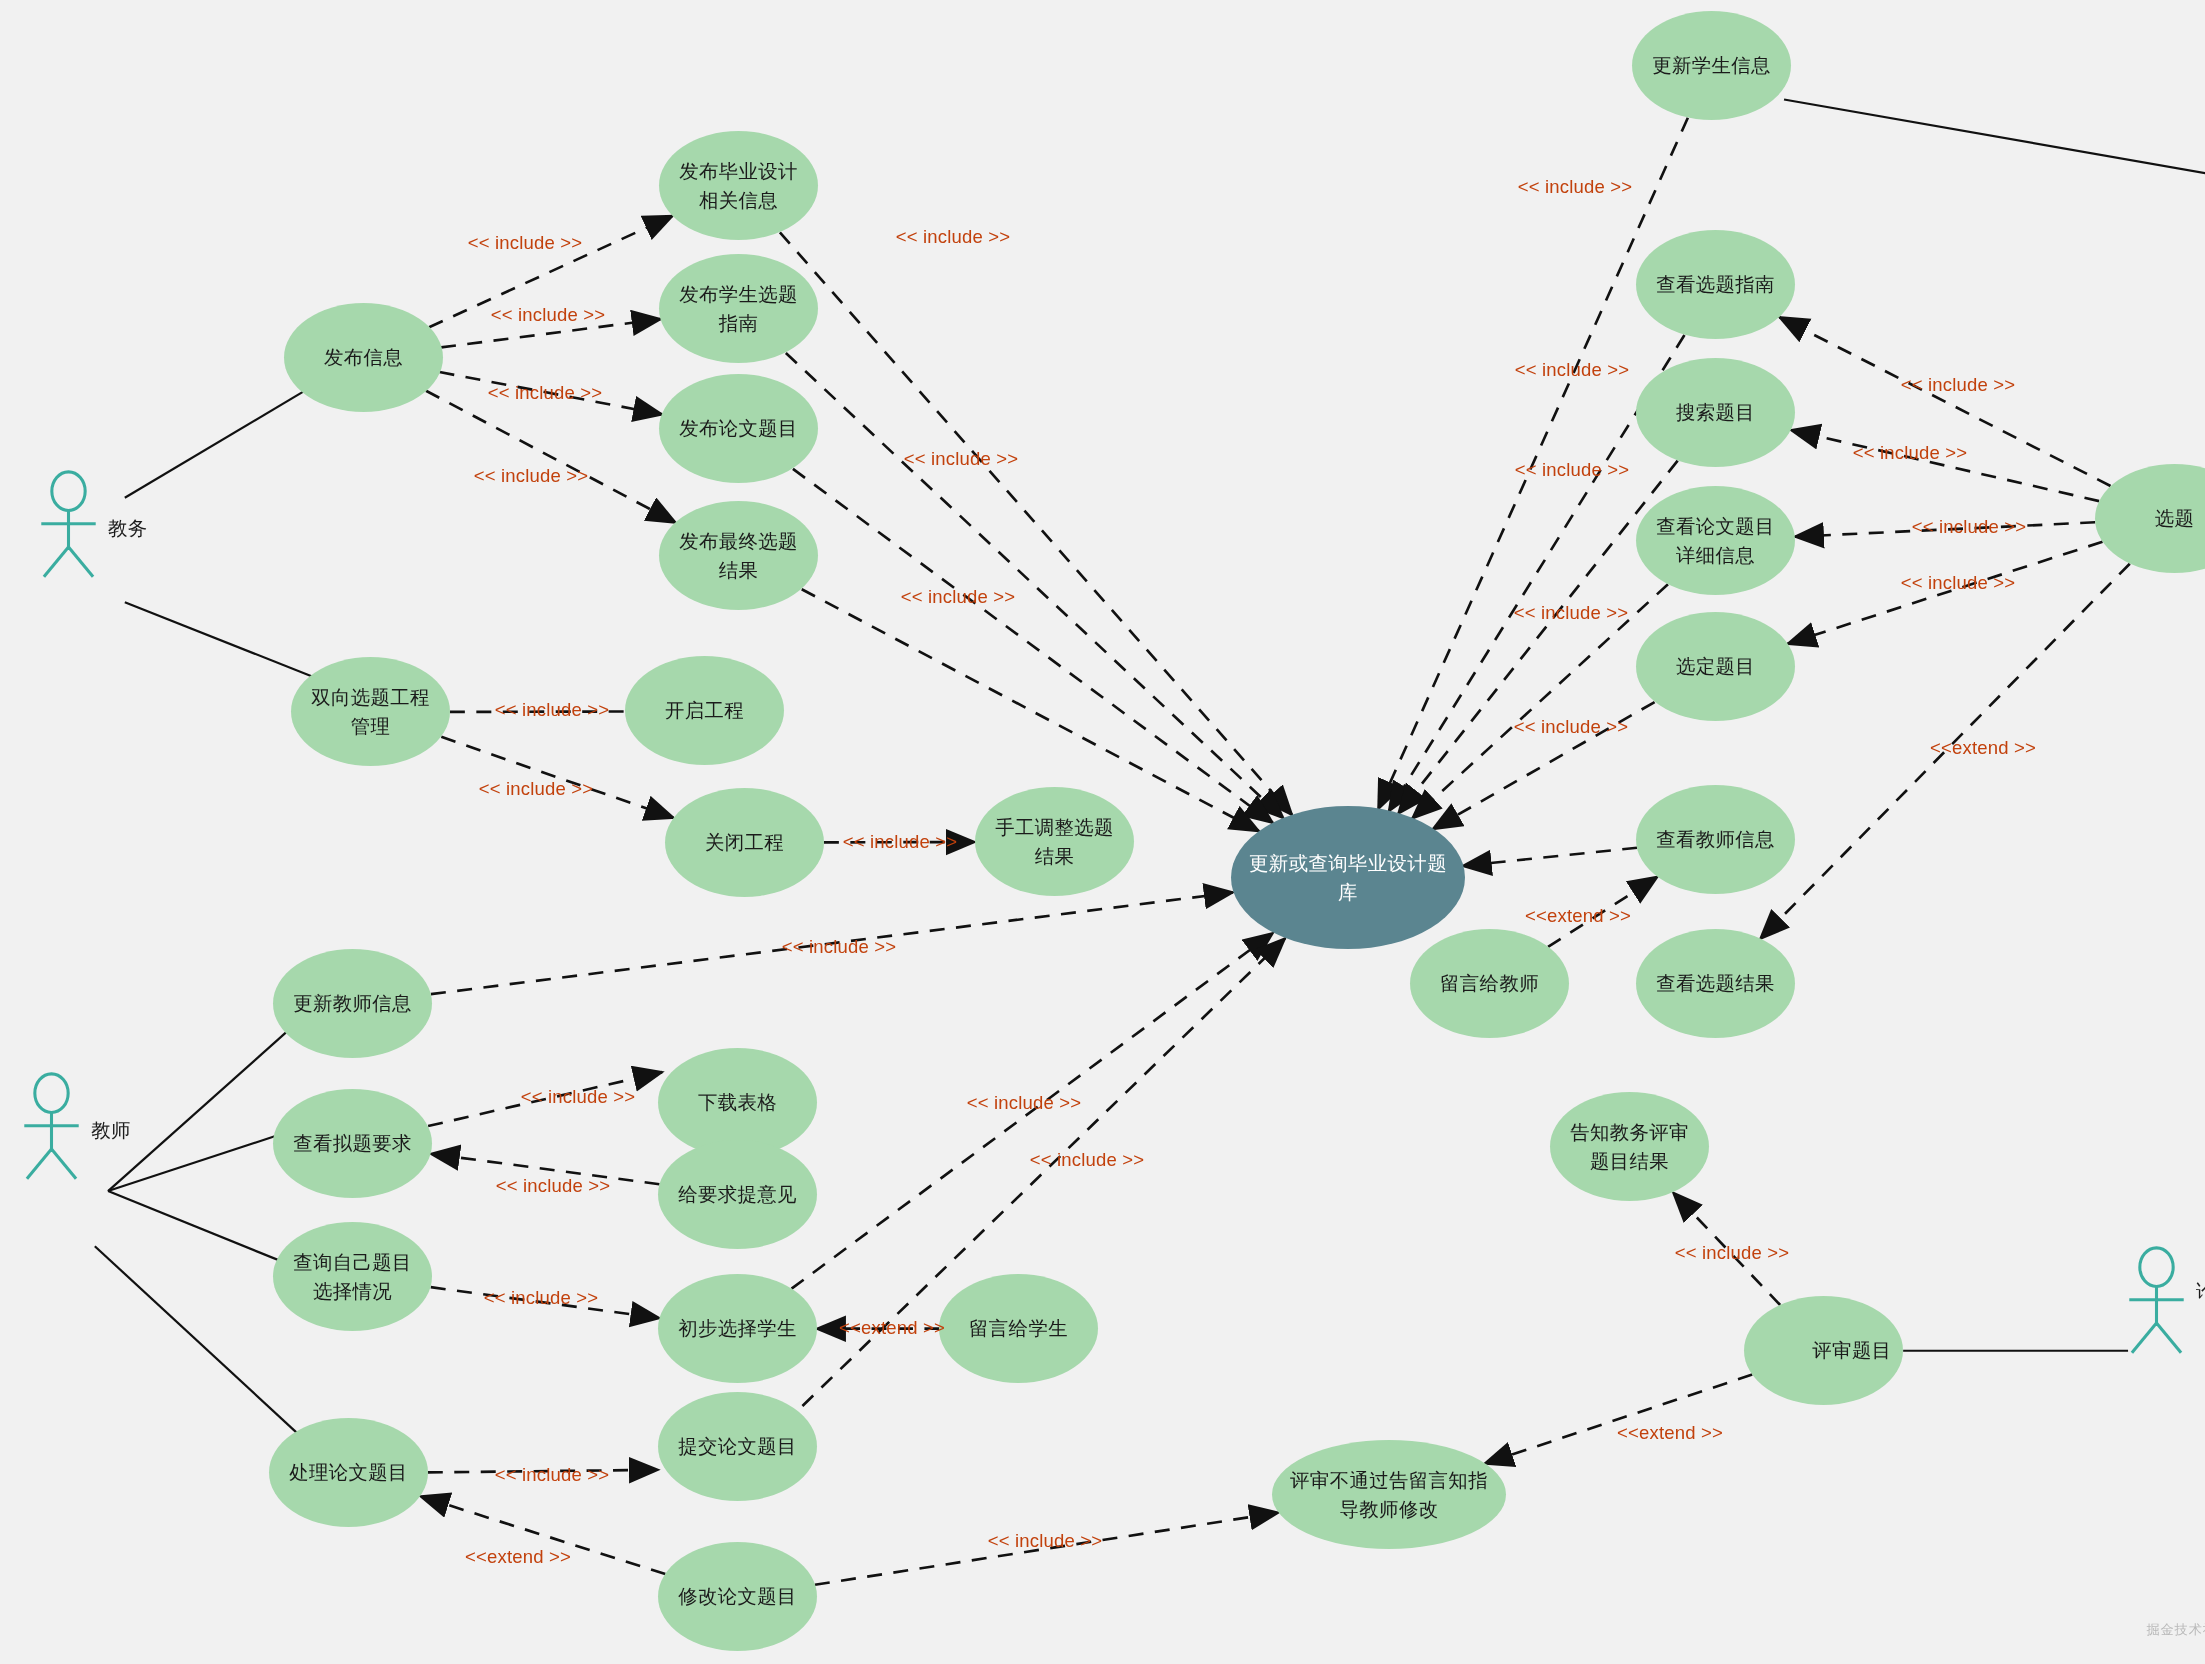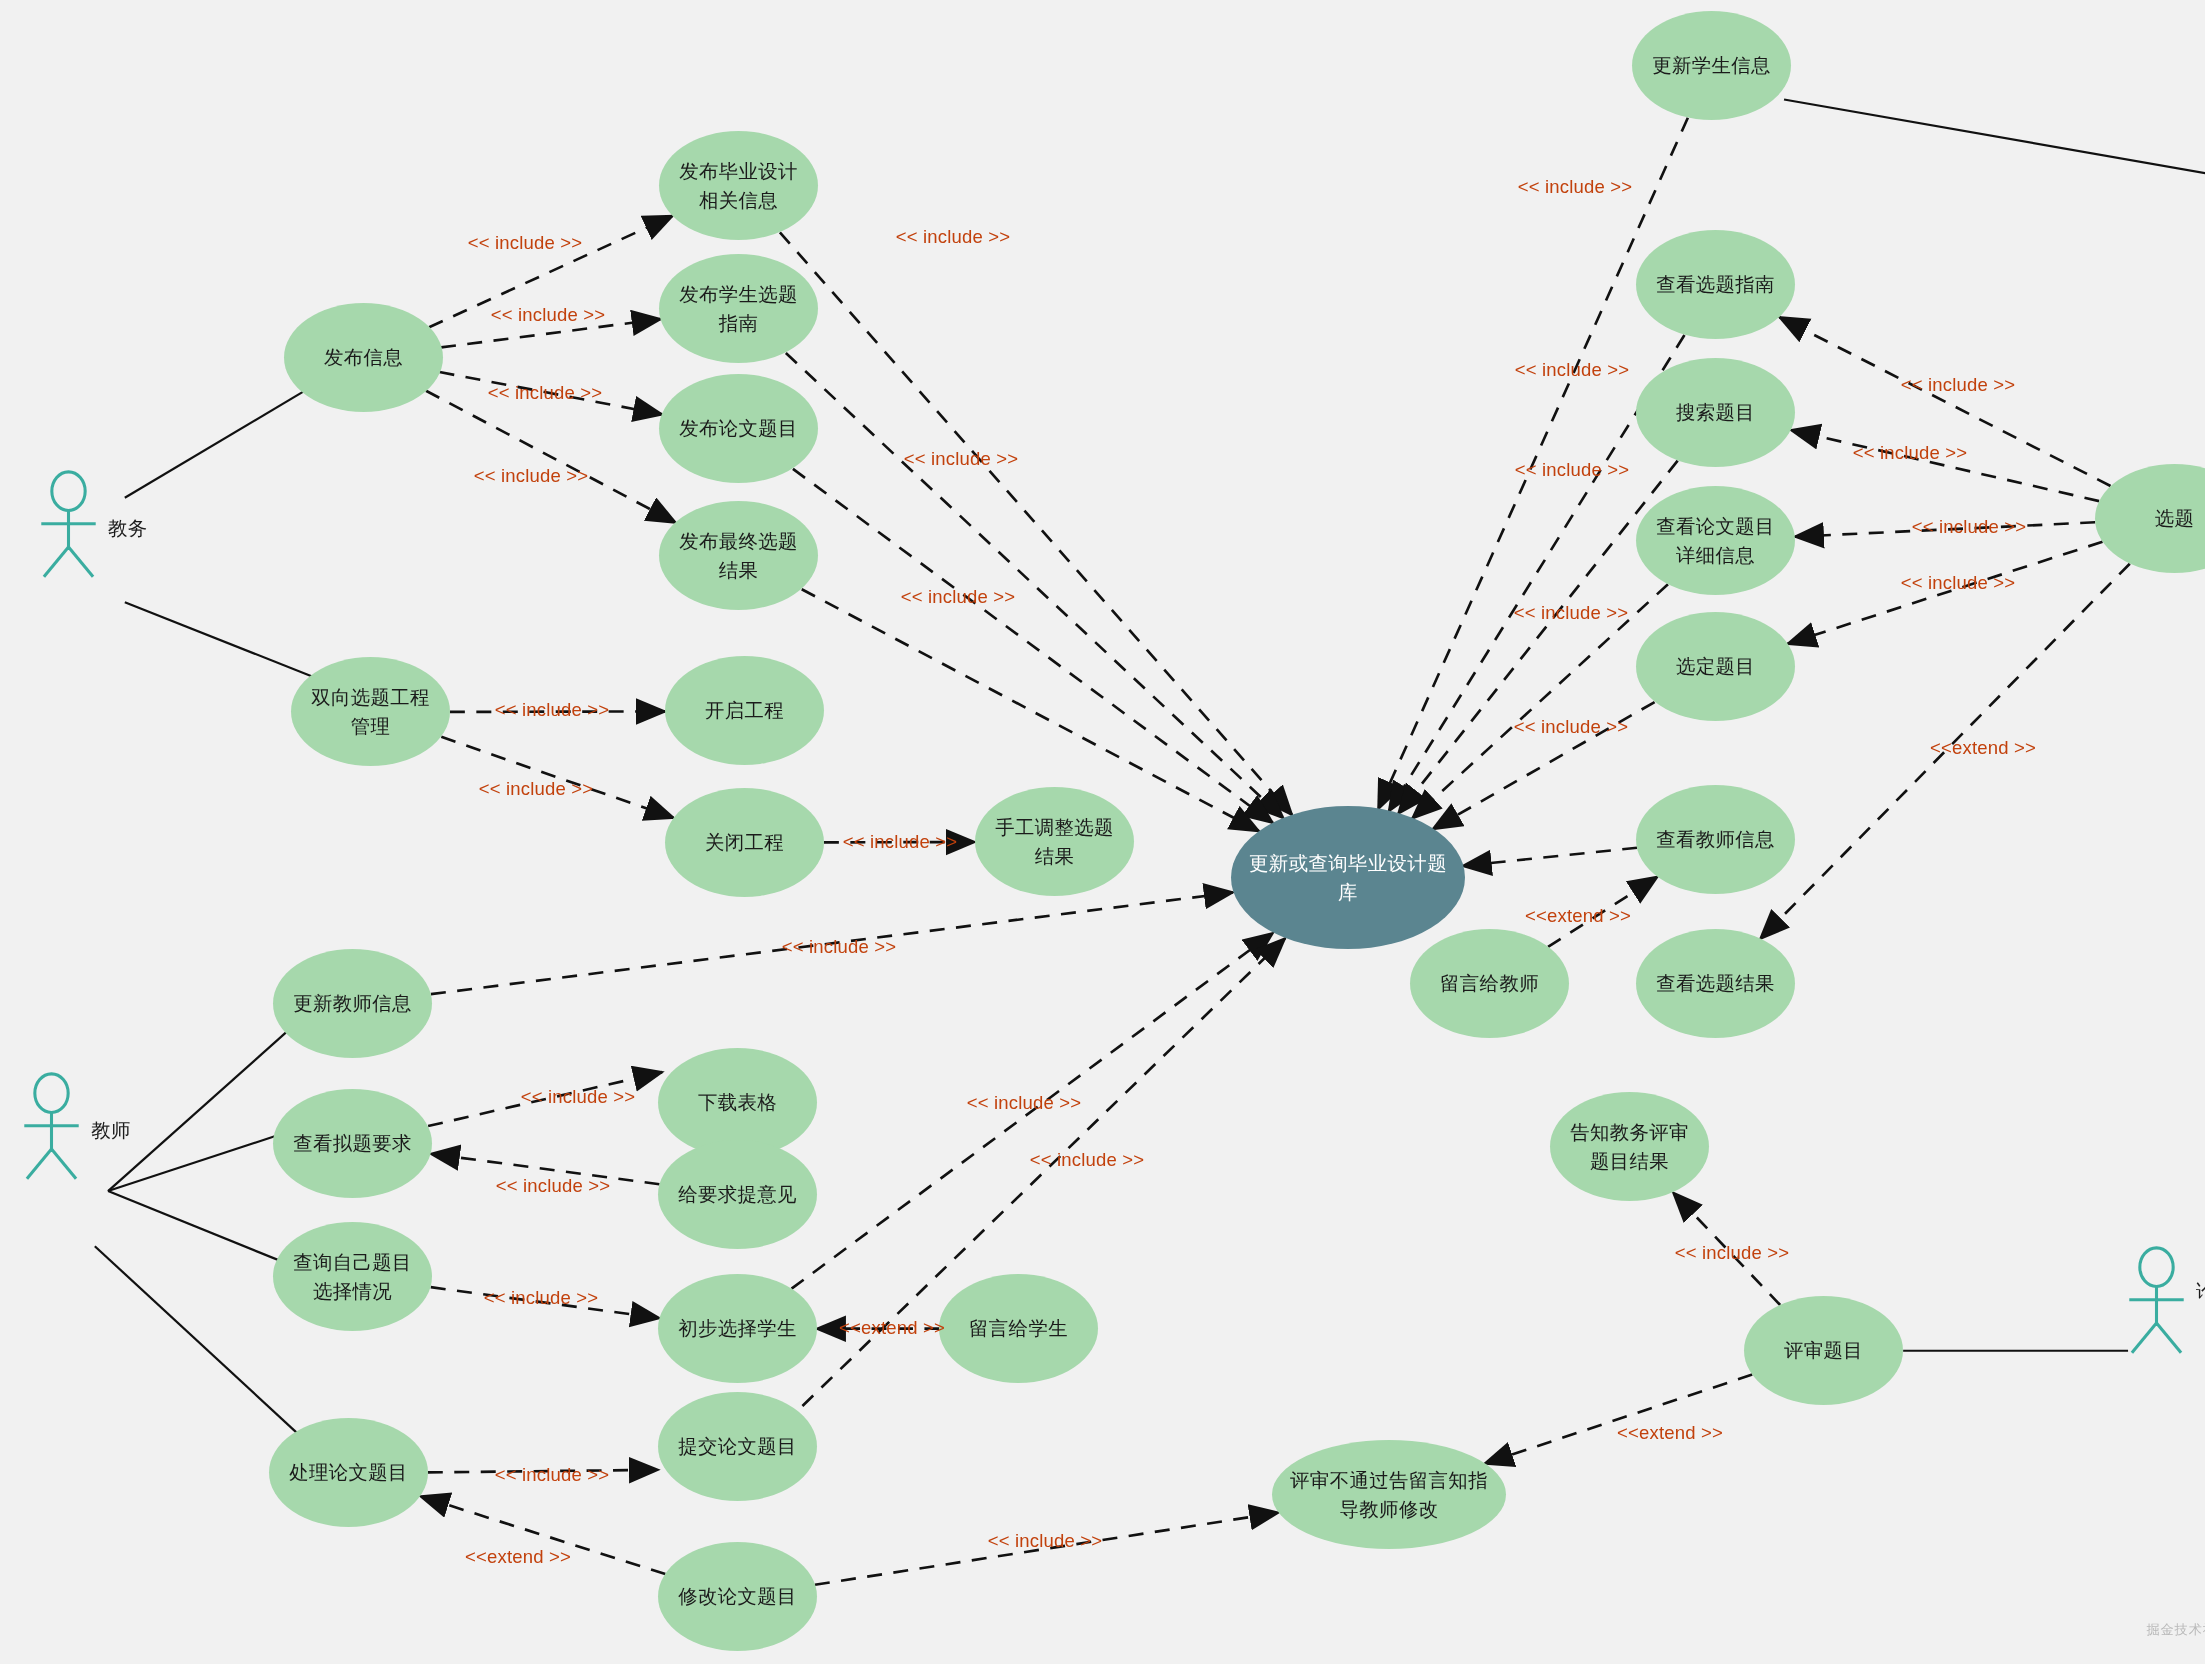--- a/index.html
+++ b/index.html
@@ -145,21 +145,21 @@
       </div>
       <div class="usecase" style="left: 659px; top: 374px; width: 159px; height: 109px;">
         <span>发布论文题目</span>
       </div>
       <div class="usecase" style="left: 659px; top: 501px; width: 159px; height: 109px;">
         <span>发布最终选题结果</span>
       </div>
       <div class="usecase" style="left: 291px; top: 657px; width: 159px; height: 109px;">
         <span>双向选题工程管理</span>
       </div>
-      <div class="usecase" style="left: 665px; top: 656px; width: 159px; height: 109px;">
+      <div class="usecase" style="left: 625px; top: 656px; width: 159px; height: 109px;">
         <span>开启工程</span>
       </div>
       <div class="usecase" style="left: 665px; top: 788px; width: 159px; height: 109px;">
         <span>关闭工程</span>
       </div>
       <div class="usecase" style="left: 975px; top: 787px; width: 159px; height: 109px;">
         <span>手工调整选题结果</span>
       </div>
       <div class="usecase" style="left: 273px; top: 949px; width: 159px; height: 109px;">
         <span>更新教师信息</span>
@@ -217,21 +217,21 @@
       </div>
       <div class="usecase" style="left: 1636px; top: 929px; width: 159px; height: 109px;">
         <span>查看选题结果</span>
       </div>
       <div class="usecase" style="left: 2095px; top: 464px; width: 159px; height: 109px;">
         <span>选题</span>
       </div>
       <div class="usecase" style="left: 1550px; top: 1092px; width: 159px; height: 109px;">
         <span>告知教务评审题目结果</span>
       </div>
-      <div class="usecase" style="left: 1744px; top: 1296px; width: 159px; height: 109px;">
+      <div class="usecase" style="left: 1744px; top: 1296px; width: 159px; height: 109px; justify-content: flex-end;">
         <span>评审题目</span>
       </div>
       <div class="usecase" style="left: 1272px; top: 1440px; width: 234px; height: 109px; align-items: center;">
         <span>评审不通过告留言知指导教师修改</span>
       </div>
     </div>
   <div id="actor-layer">
       <div class="actor" style="left: 29px; top: 470px;">
         <svg width="79" height="110" viewBox="0 0 180 250">
           <ellipse cx="90" cy="48" rx="38" ry="44" fill="none" stroke="#3aada0" stroke-width="7"></ellipse>

